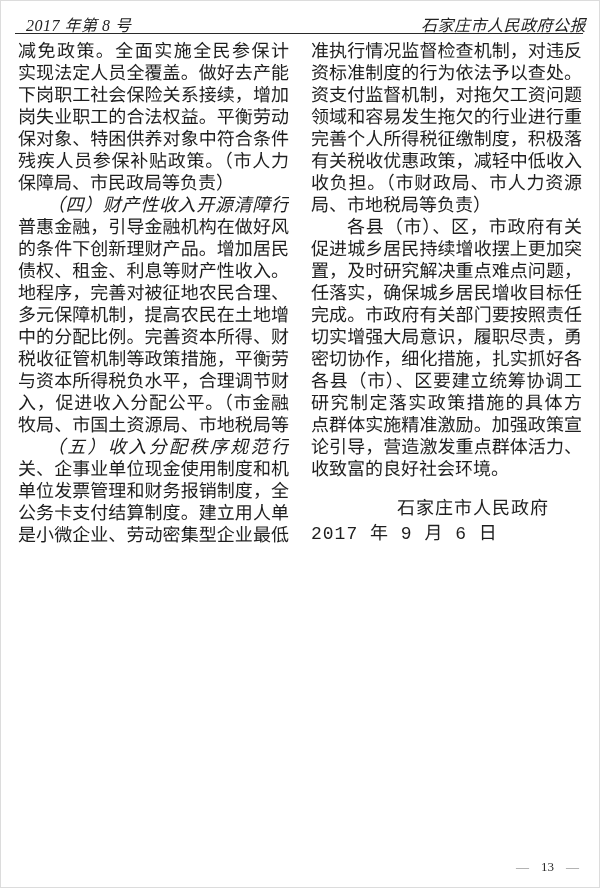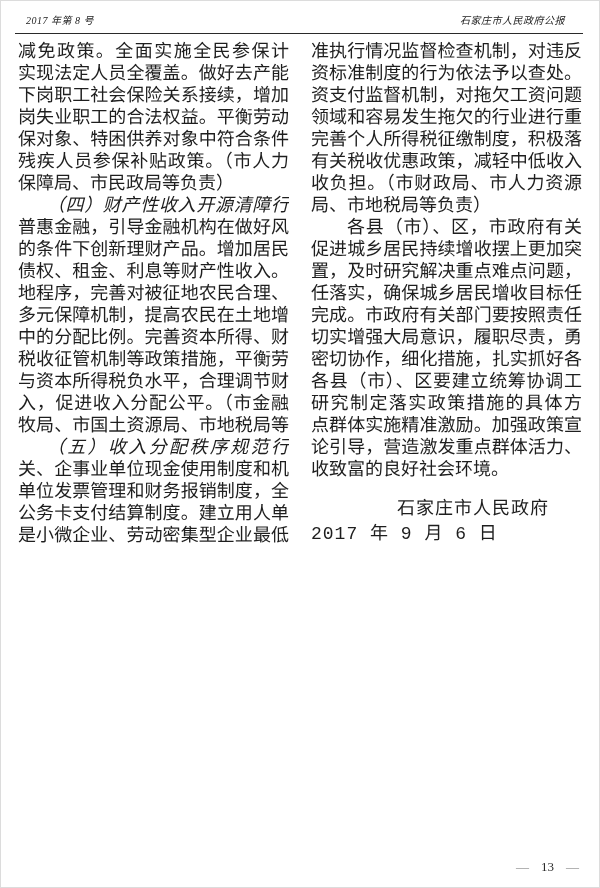--- a/index.html
+++ b/index.html
@@ -12,24 +12,24 @@
     border: 1px solid #dcdcdc;
     box-sizing: border-box;
     font-family: "Liberation Serif", "DejaVu Serif", serif;
     color: #1e1e1e;
     overflow: hidden;
   }
   .header {
     position: absolute;
     top: 11px;
     left: 25px;
-    right: 34px;
+    right: 13px;
     display: flex;
     justify-content: space-between;
-    font-size: 10px;
+    font-size: 16px;
     font-style: italic;
     letter-spacing: 0.5px;
     color: #222;
   }
   .header-rule {
     position: absolute;
     top: 32px;
     left: 14px;
     right: 16px;
     border-top: 1.5px solid #2a2a2a;

